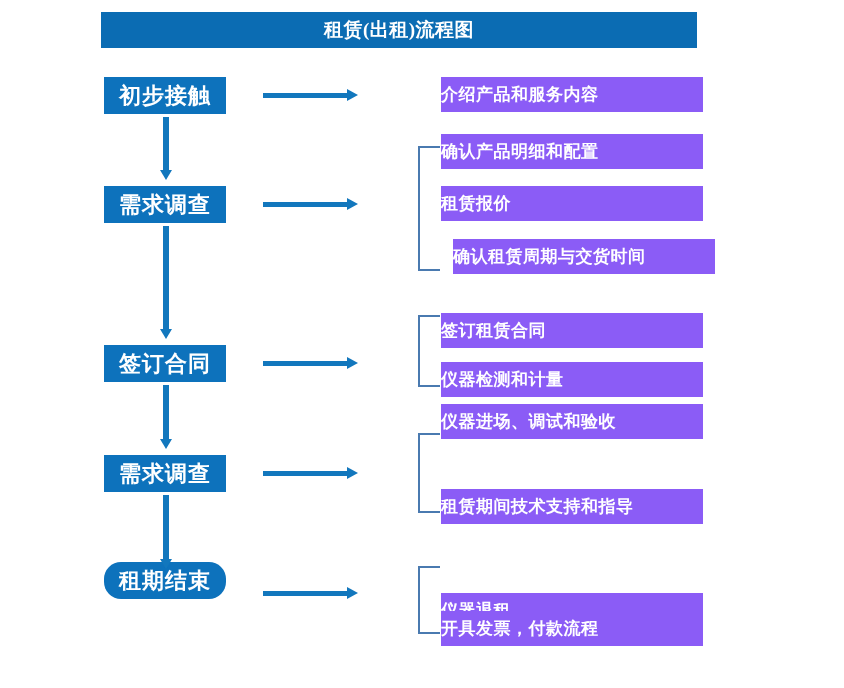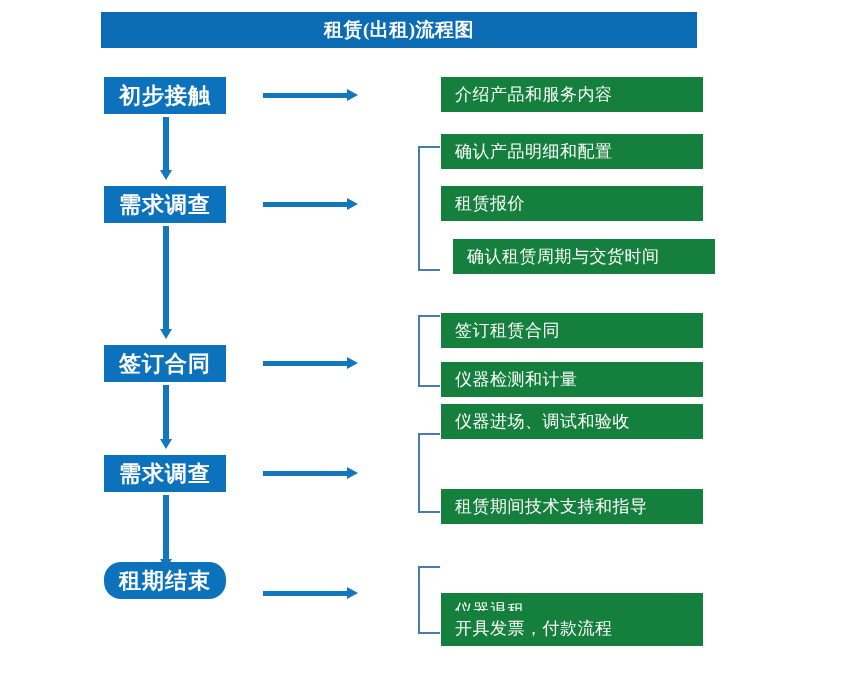--- a/index.html
+++ b/index.html
@@ -47,27 +47,26 @@
     justify-content: center;
     letter-spacing: 1px;
   }
 
   
   .detail-box {
     position: absolute;
     left: 441px;
     width: 262px;
     height: 35px;
-    background: #15803d;
+    background: #8b5cf6;
     color: #ffffff;
     font-size: 17px;
-    font-weight: normal;
+    font-weight: bold;
     display: flex;
     align-items: center;
-    padding-left: 14px;
     box-sizing: border-box;
     letter-spacing: 0.5px;
   }
 
   
   .v-arrow {
     position: absolute;
     left: 160px;
     width: 11px;
   }

